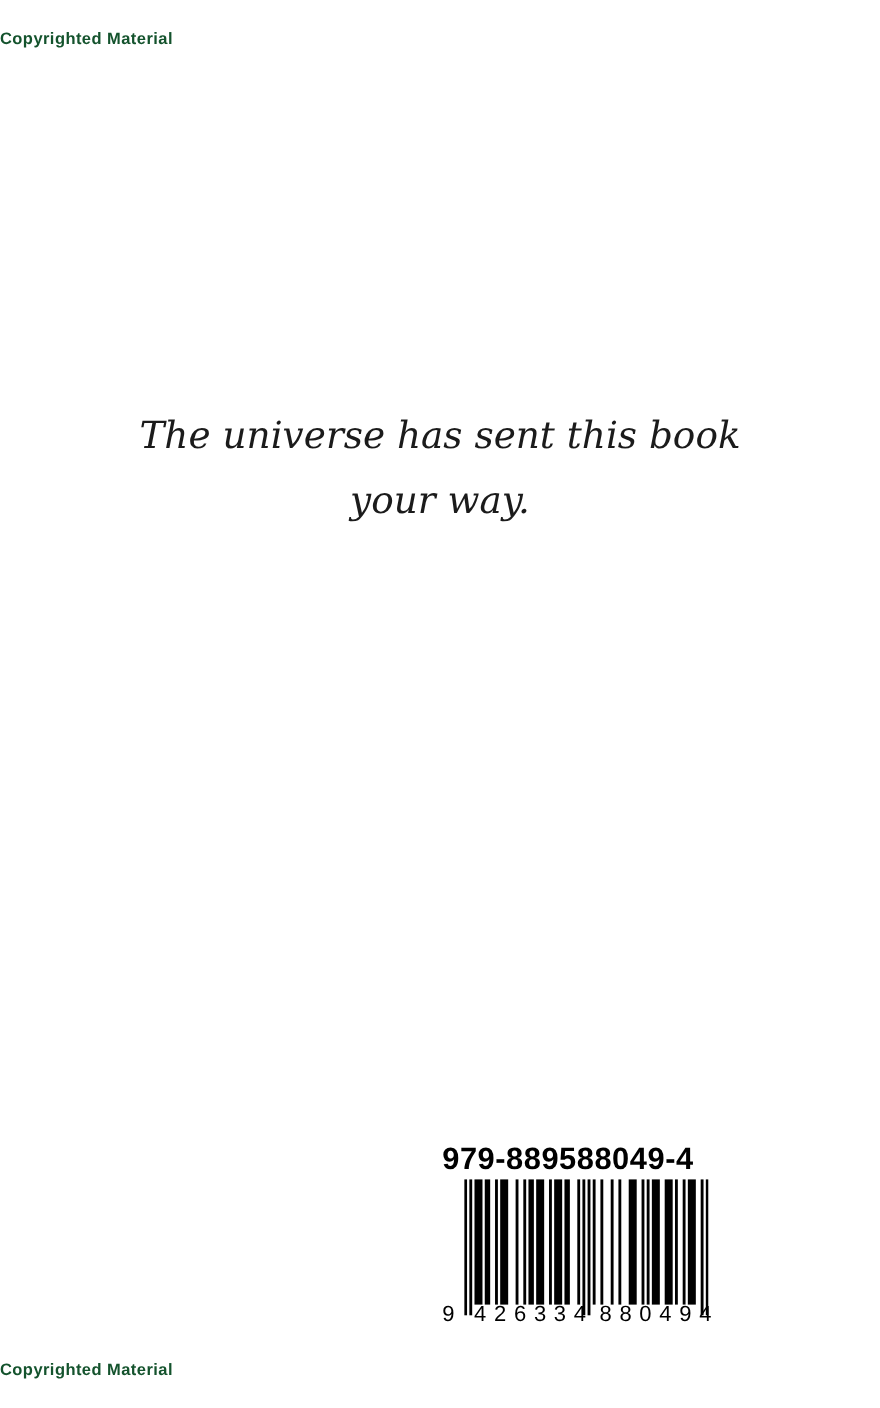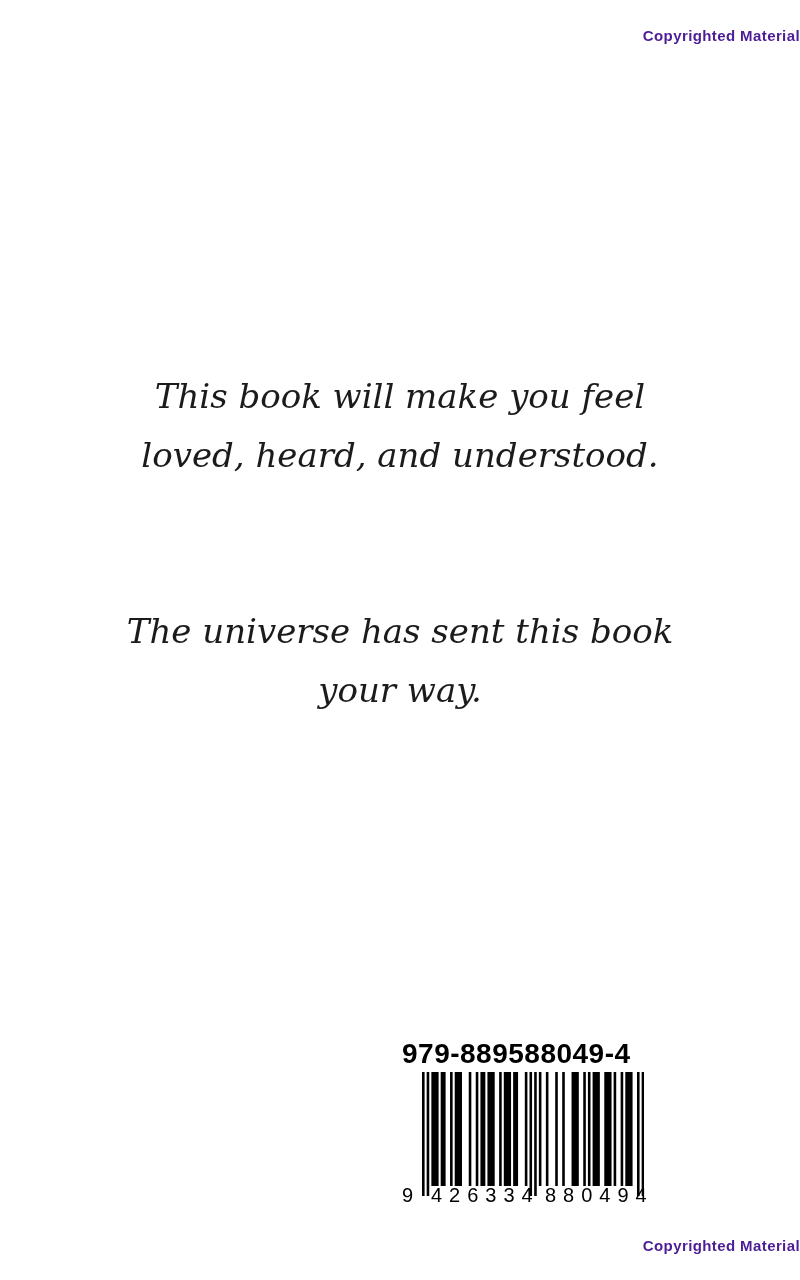--- a/index.html
+++ b/index.html
@@ -7,26 +7,26 @@
     width: 800px; height: 1280px;
     background: #ffffff;
     font-family: "Liberation Sans", sans-serif;
     position: relative;
     overflow: hidden;
   }
   .page { position: absolute; inset: 0; background: #ffffff; }
 
   .notice {
     position: absolute; left: 0; width: 100%;
-    text-align: right;
+    text-align: left;
     font-family: "Liberation Sans", sans-serif;
     font-weight: 700;
     font-size: 15px;
     letter-spacing: 0.4px;
-    color: #4c1d95;
+    color: #14532d;
   }
   .notice.top { top: 27px; }
   .notice.bottom { top: 1237px; }
 
   .quote {
     position: absolute;
     top: 308px; left: 50px; right: 50px;
     text-align: center;
     font-family: "DejaVu Serif", "Liberation Serif", serif;
     font-style: italic;
@@ -73,22 +73,20 @@
   .digits .g2 { position: absolute; left: 148px; top: 0; letter-spacing: 7px; }
 </style>
 </head>
 <body>
 
 <div class="page">
 
   <div class="notice top">Copyrighted Material</div>
 
   <div class="quote">
-    <p>This book will make you feel
-loved, heard, and understood.</p>
     <p>The universe has sent this book
 your way.</p>
   </div>
 
   <div class="barcode">
     <div class="isbn-label">979-889588049-4</div>
     <div class="bars">
       <svg id="barcode-svg" width="222" height="124">
           <rect x="0.00" y="0" width="2.59" height="124"></rect>
           <rect x="4.67" y="0" width="2.59" height="124"></rect>

